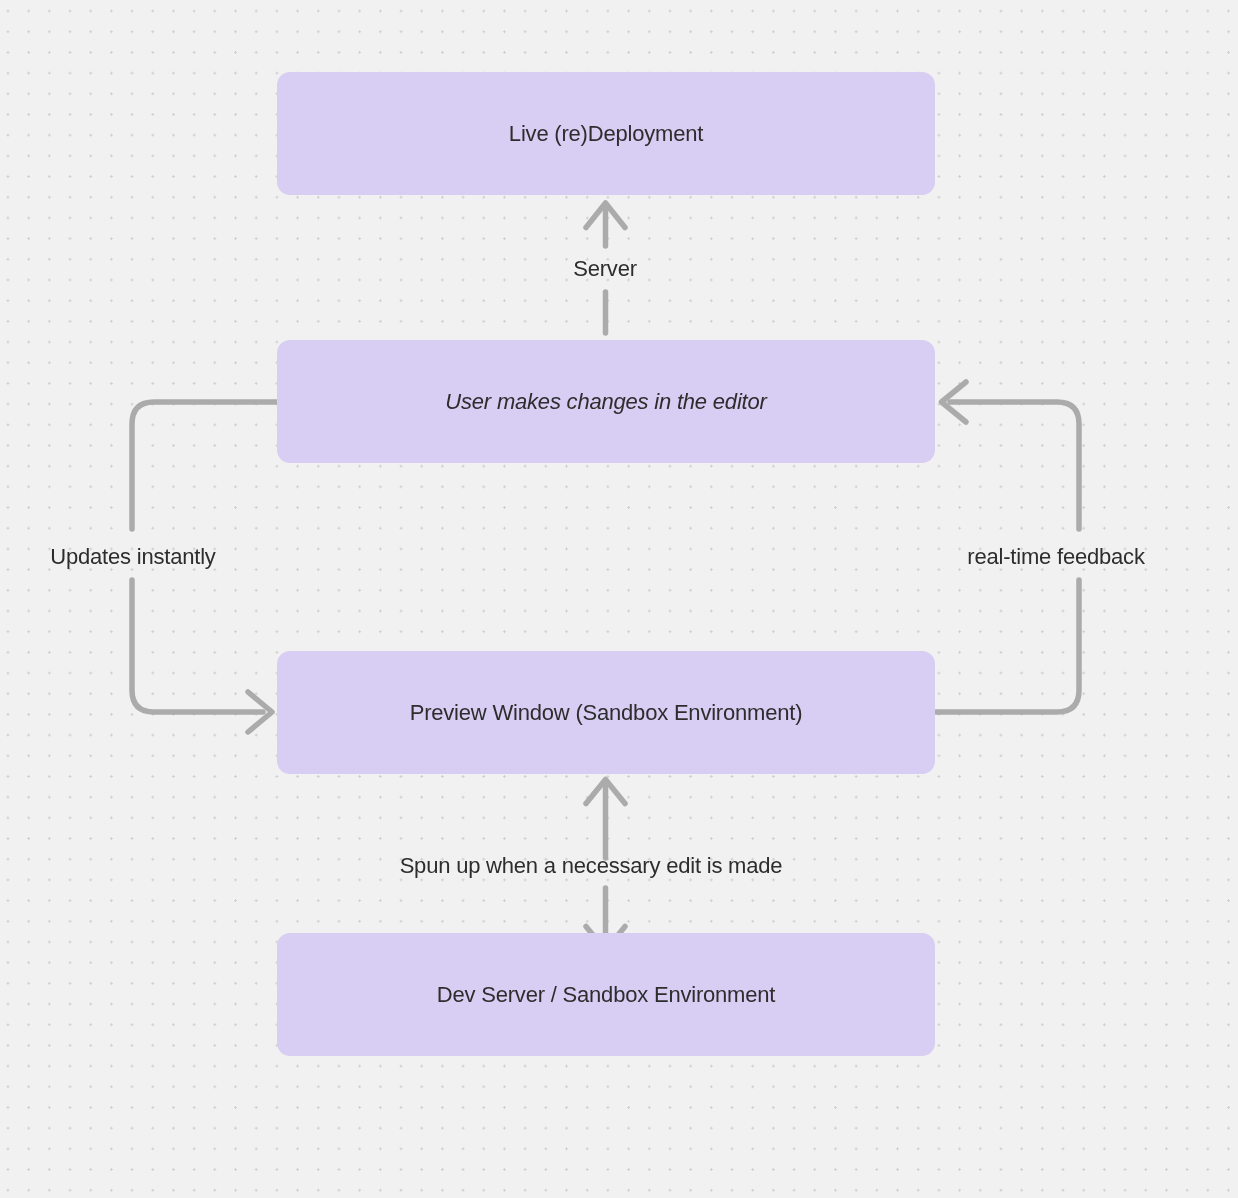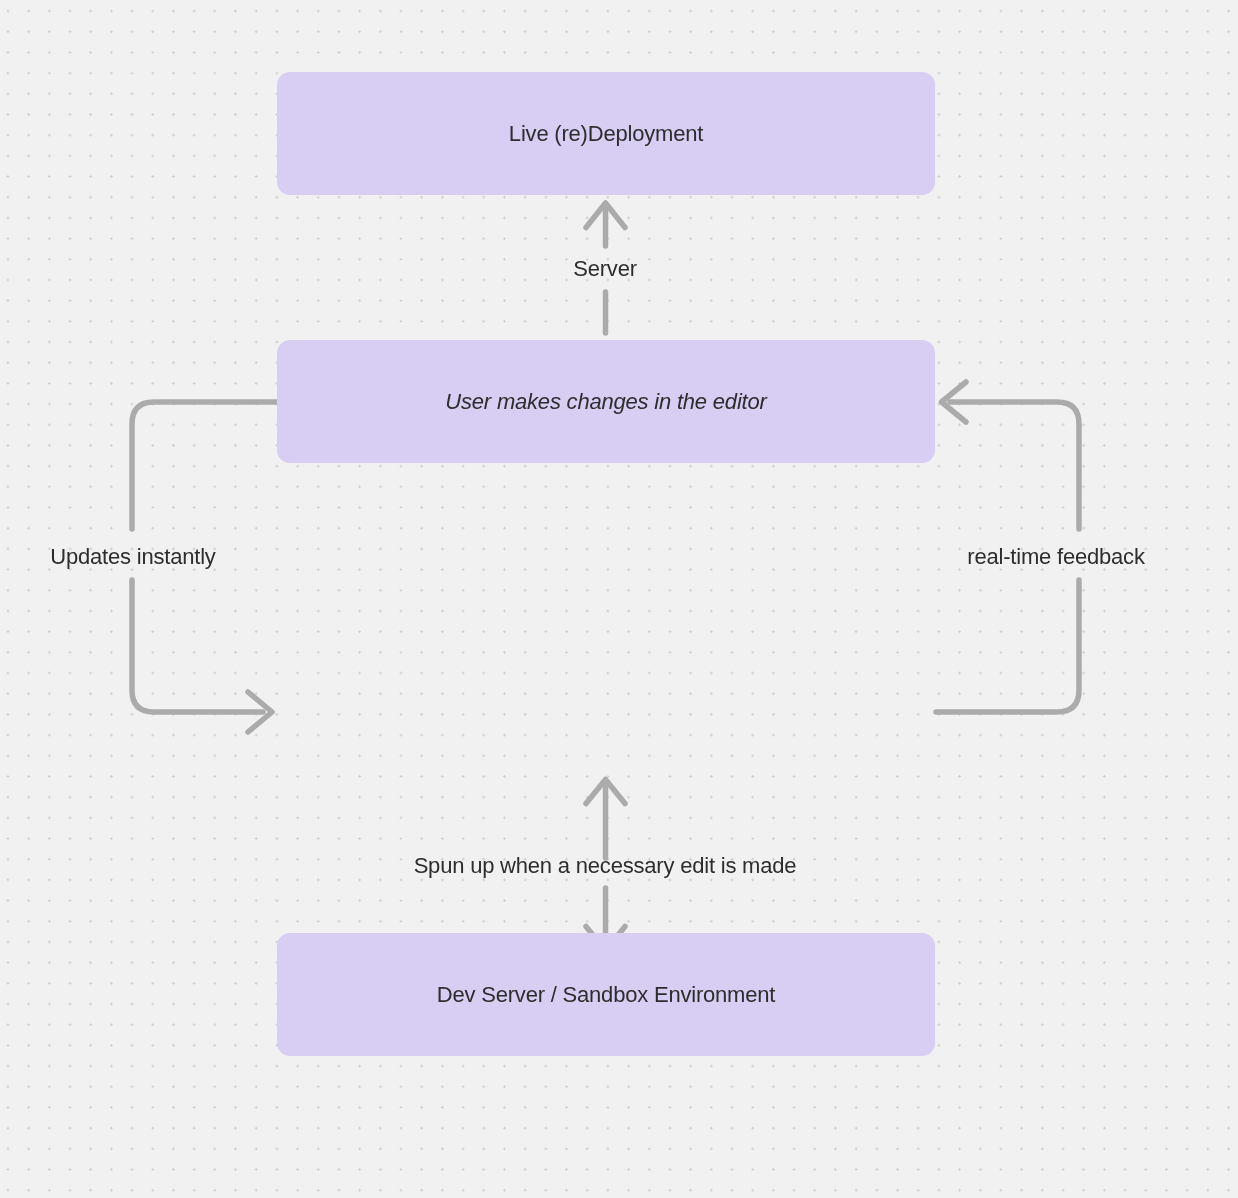--- a/index.html
+++ b/index.html
@@ -55,21 +55,21 @@
     position: absolute;
     transform: translate(-50%, -50%);
     color: var(--text);
     font-size: 22px;
     letter-spacing: -0.2px;
     white-space: nowrap;
   }
   .label-publish  { left: 605px;  top: 269px; }
   .label-updates  { left: 133px;  top: 557px; }
   .label-feedback { left: 1056px; top: 557px; }
-  .label-spunup   { left: 605px;  top: 866px; }
+  .label-spunup   { left: 591px;  top: 866px; }
 </style>
 </head>
 <body>
 
 <div class="canvas">
 
   <svg class="connectors" viewBox="0 0 1238 1198" xmlns="http://www.w3.org/2000/svg">
 
     <path d="M605.5 246 V 207"></path>
     <path d="M586 227.5 L605.5 203 L625 227.5"></path>
@@ -90,20 +90,23 @@
   </svg>
 
   <div class="node node-1">
     <span>Live (re)Deployment</span>
   </div>
 
   <div class="node node-2">
     <span>User makes changes in the editor</span>
   </div>
 
+  <div class="node node-3">
+    <span>Preview Window (Sandbox Environment)</span>
+  </div>
 
   <div class="node node-4">
     <span>Dev Server / Sandbox Environment</span>
   </div>
 
   <div class="edge-label label-publish">Server</div>
 
   <div class="edge-label label-updates">Updates instantly</div>
 
   <div class="edge-label label-feedback">real-time feedback</div>

